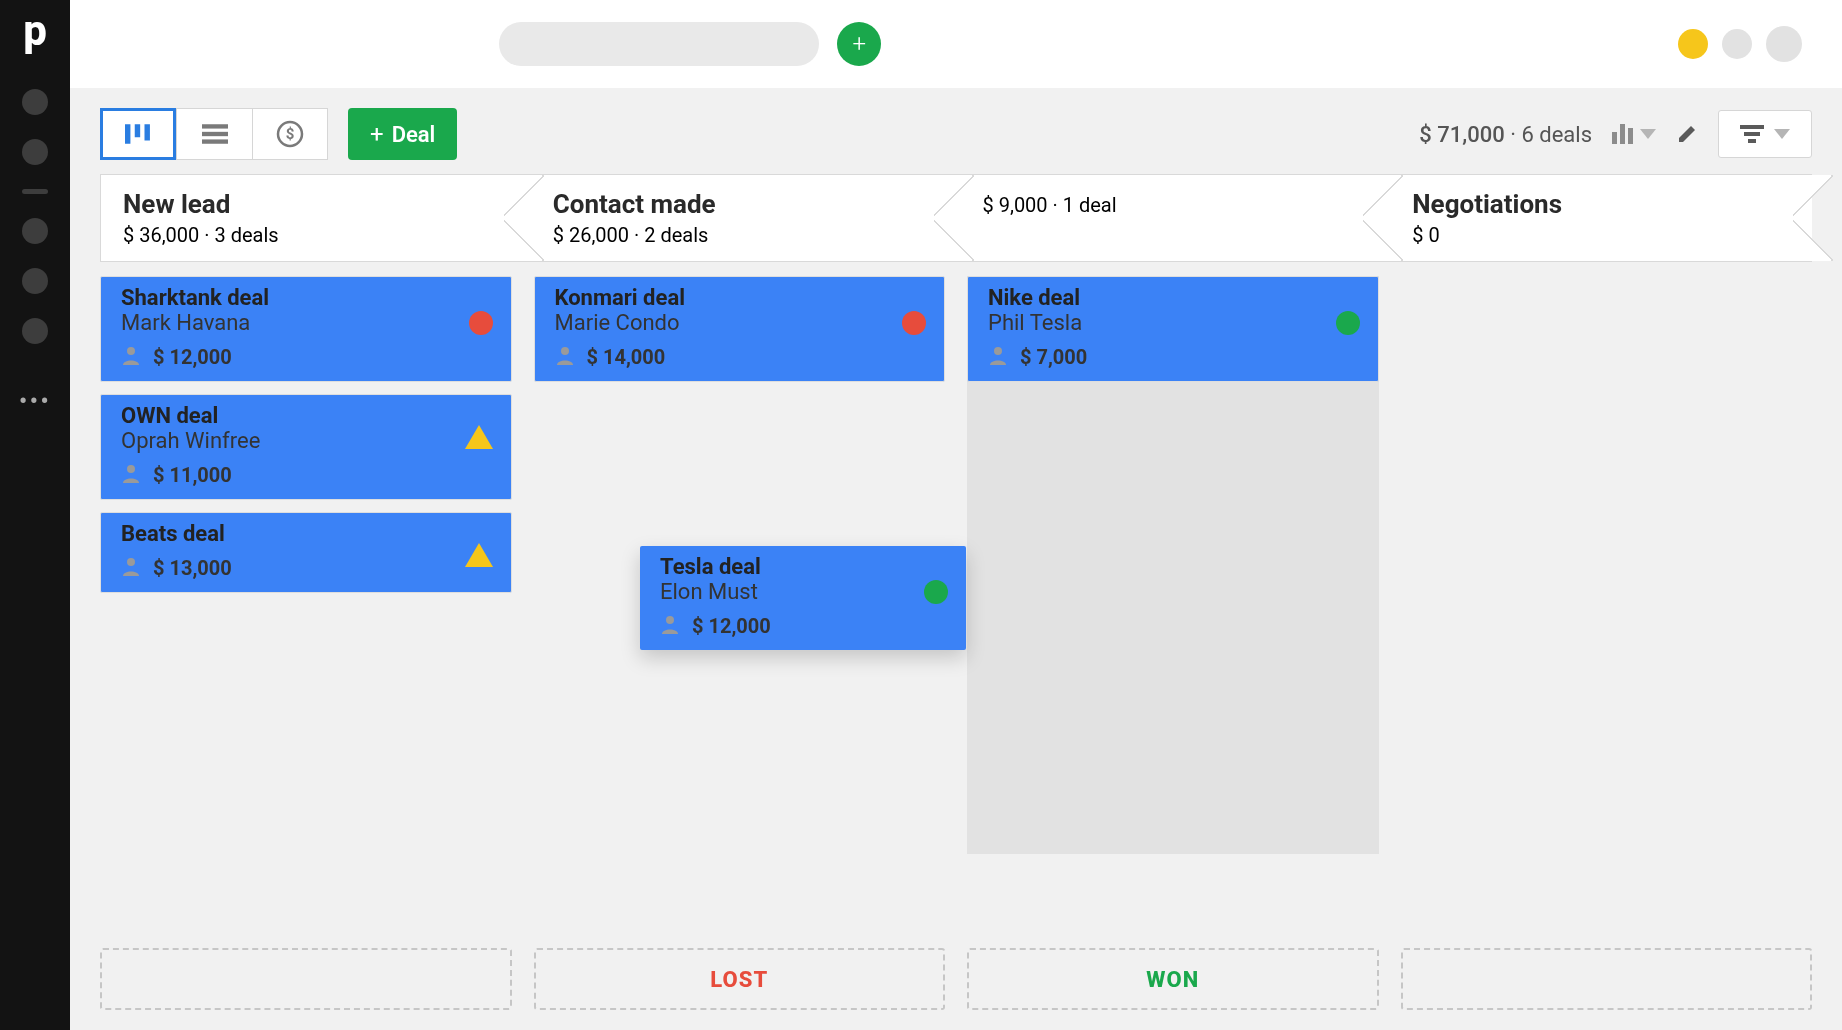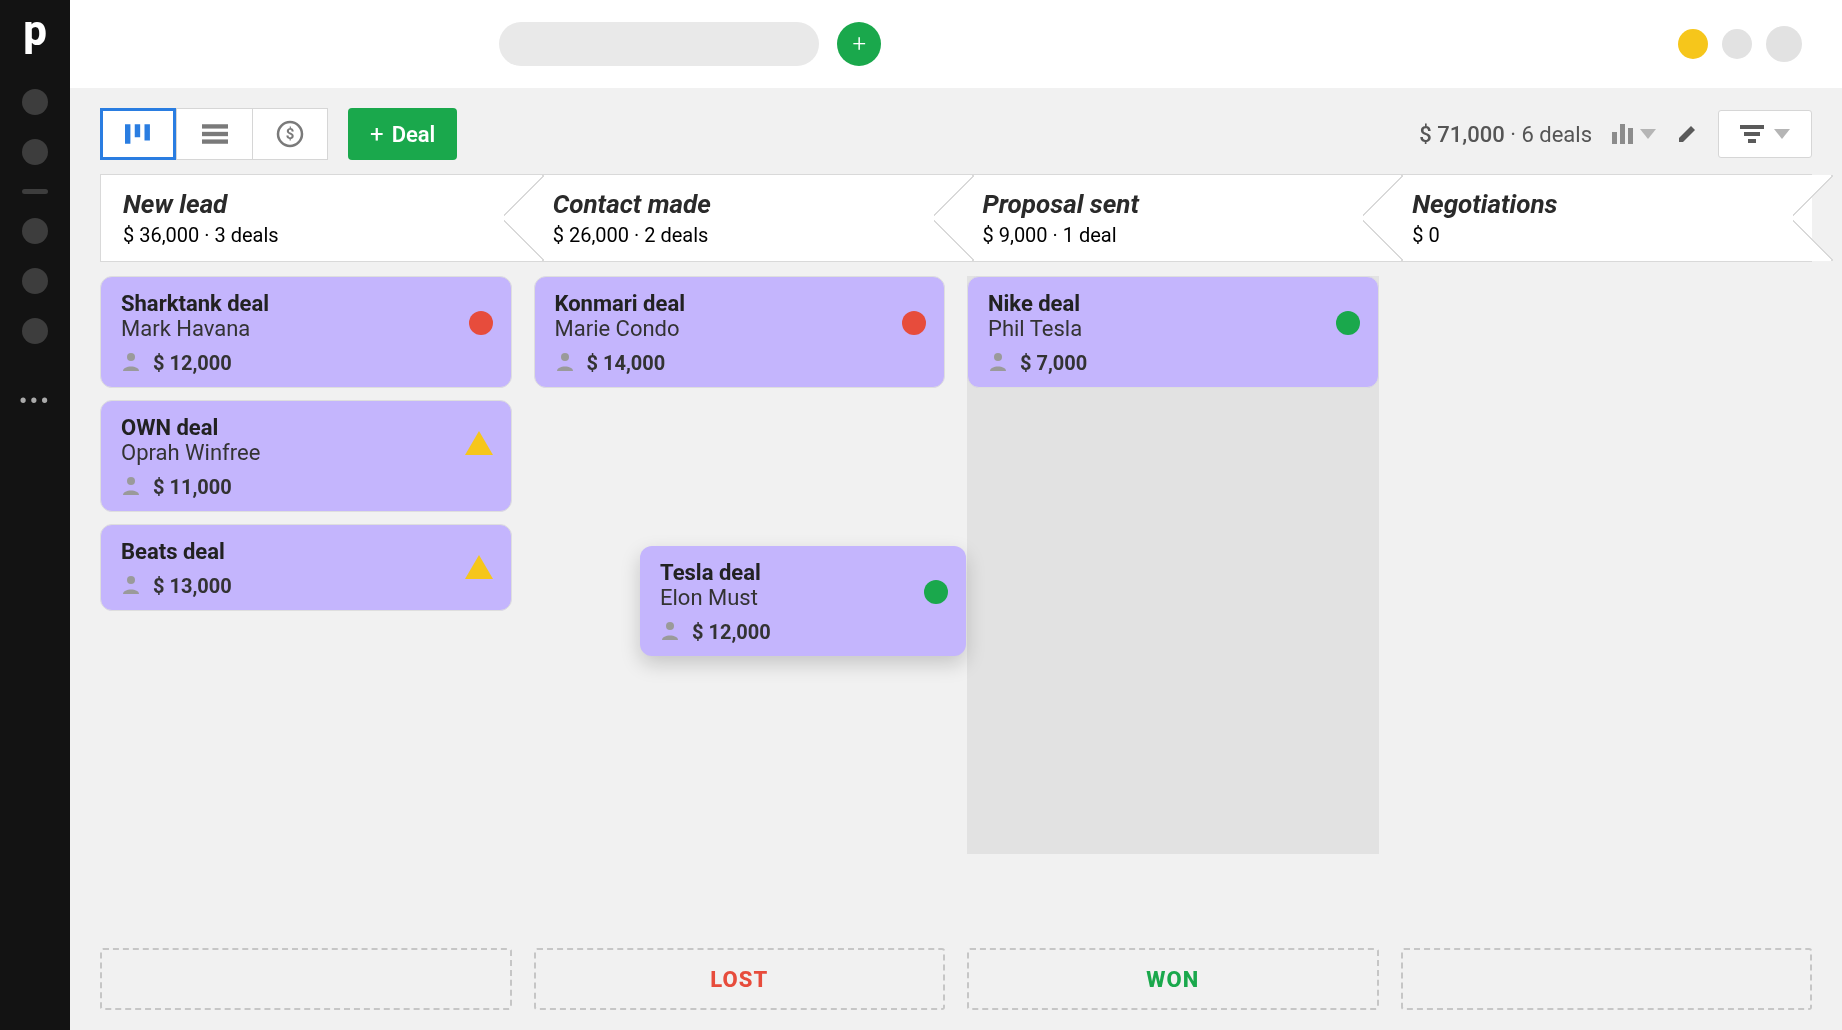--- a/index.html
+++ b/index.html
@@ -130,34 +130,34 @@
       linear-gradient(45deg,  #fff 50%, transparent 50.5%) bottom left/100% 50% no-repeat;
     border-right:1px solid transparent;
   }
   .stage-head::before {
     content:""; position:absolute; right:-21px; top:0; bottom:0;
     width:40px; z-index:1;
     background:
       linear-gradient(135deg, #d9d9d9 50%, transparent 50.5%) top left/100% 50% no-repeat,
       linear-gradient(45deg,  #d9d9d9 50%, transparent 50.5%) bottom left/100% 50% no-repeat;
   }
-  .stage-title { font-size:26px; font-weight:700; color:#2a2a2a;font-style:italic; }
+  .stage-title { font-size:26px; font-weight:700; color:#2a2a2a; }
   .stage-sub   { font-size:20px; color:#000000; margin-top:4px; }
 
   
   .columns { flex:1; display:flex; gap:22px; overflow:hidden; }
   .column { flex:1; display:flex; flex-direction:column; gap:12px; min-width:0; position:relative;}
   .drop-highlight {
     position:absolute; top:0; left:0; right:0; bottom:80px;
     background:#e2e2e2; z-index:0;
   }
   .card {
     position:relative; z-index:1;
-    background:#c4b5fd; border:1px solid #dedede; border-radius:12px;
-    padding:14px 20px 12px 20px;
+    background:#3b82f6; border:1px solid #dedede; border-radius:2px;
+    padding:8px 20px 12px 20px;
   }
   .card-title   { font-size:22px; font-weight:700; color:#222; }
   .card-contact { font-size:22px; color:#333; }
   .card-row { display:flex; align-items:center; gap:12px; margin-top:10px; }
   .person-icon { color:#9a9a9a; }
   .card-amount { font-size:20px; font-weight:700; color:#333; }
   .status-dot  { position:absolute; right:18px; top:34px; width:24px; height:24px; border-radius:50%; background:#e74c3c; }
   .status-dot.green{ background:#1aa84c;}
   .status-tri {
     position:absolute; right:18px; top:30px;
@@ -276,21 +276,20 @@
       <div class="stages">
         <div class="stage-head">
           <div class="stage-title">New lead</div>
           <div class="stage-sub">$ 36,000 · 3 deals</div>
         </div>
         <div class="stage-head">
           <div class="stage-title">Contact made</div>
           <div class="stage-sub">$ 26,000 · 2 deals</div>
         </div>
         <div class="stage-head">
-          <div class="stage-title">Proposal sent</div>
           <div class="stage-sub">$ 9,000 · 1 deal</div>
         </div>
         <div class="stage-head">
           <div class="stage-title">Negotiations</div>
           <div class="stage-sub">$ 0</div>
         </div>
       </div>
 
       <div class="board-wrap">
         <div class="columns">

